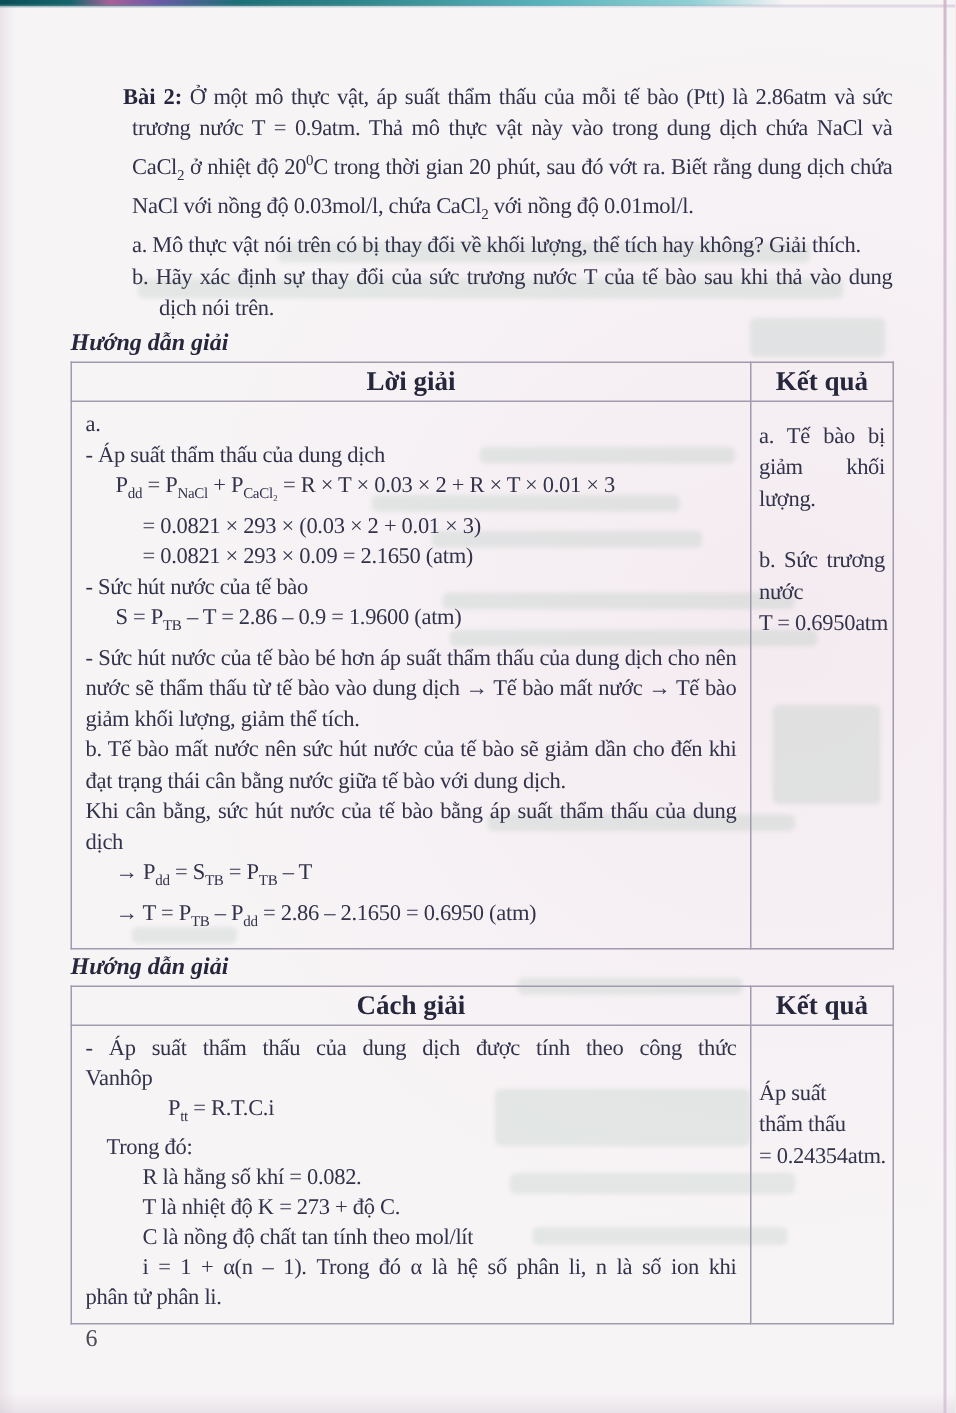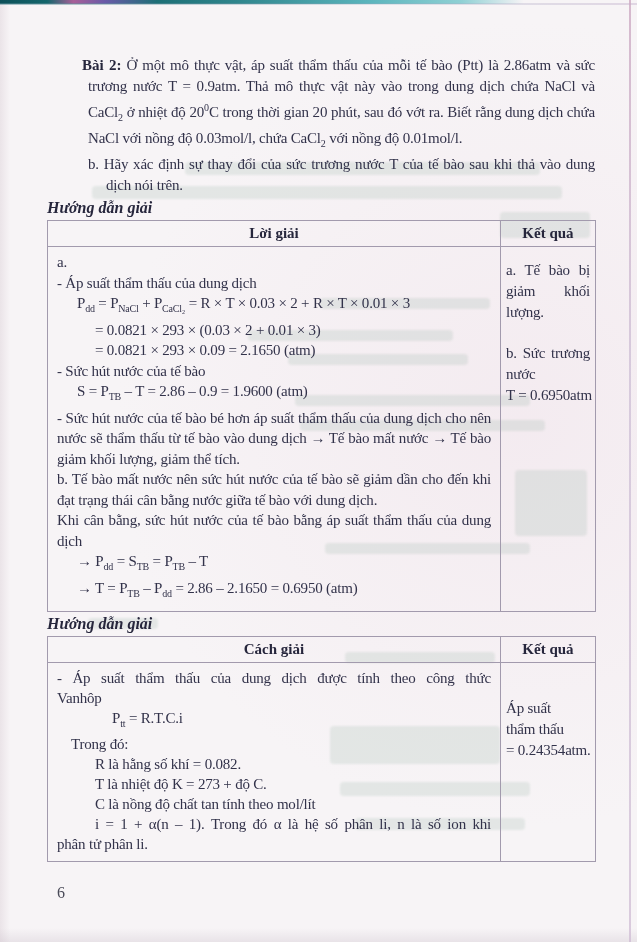--- a/index.html
+++ b/index.html
@@ -30,21 +30,21 @@
   .ex-label { letter-spacing:0; color:#26263c;margin-left:20px; }
   .item { padding-left:26px; }
   .item-a { white-space:nowrap; text-align:left; }
   .item-b { padding-left:44px; text-indent:-18px; }
 
   .guide-title { font-size:16px; line-height:24px; font-weight:bold; font-style:italic;
     letter-spacing:0; color:#26263c; }
 
   table.solution { border-collapse:collapse; width:548px; table-layout:fixed; }
   .solution th, .solution td { border:1px solid #a29aad; vertical-align:top; }
-  .solution th { font-size:15px; font-weight:bold; text-align:center; padding:2px 4px;
+  .solution th { font-size:18px; font-weight:bold; text-align:center; padding:2px 4px;
     letter-spacing:0; color:#26263c; height:26px; }
   .solution td { padding:5px 9px 7px; }
   .solution td.rcol { padding:5px 5px 7px; }
   .t1 .cl { line-height:20.5px; }
   .t2 .cl { line-height:20px; }
   .ind0 { padding-left:14px; } .ind1 { padding-left:20px; }
   .ind2 { padding-left:38px; } .ind3 { padding-left:55px; }
   .stretch { text-align:justify; text-align-last:justify; }
   .rpara { line-height:21px; text-align:justify; }
   .rline { line-height:21px; text-align:left; white-space:nowrap; }
@@ -75,20 +75,21 @@
   <div class="ghost" style="left:88px;top:618px;width:70px;height:11px"></div>
   <div class="ghost" style="left:345px;top:652px;width:150px;height:11px"></div>
   <div class="ghost" style="left:330px;top:726px;width:170px;height:38px"></div>
   <div class="ghost" style="left:340px;top:782px;width:190px;height:14px"></div>
   <div class="ghost" style="left:355px;top:818px;width:170px;height:12px"></div>
 
   <div class="content">
 
     <p class="ex hang"><b class="ex-label">Bài 2:</b>
       <span>Ở một mô thực vật, áp suất thẩm thấu của mỗi tế bào (Ptt) là 2.86atm và sức trương nước T = 0.9atm. Thả mô thực vật này vào trong dung dịch chứa NaCl và CaCl<sub>2</sub> ở nhiệt độ 20<sup>0</sup>C trong thời gian 20 phút, sau đó vớt ra. Biết rằng dung dịch chứa NaCl với nồng độ 0.03mol/l, chứa CaCl<sub>2</sub> với nồng độ 0.01mol/l.</span></p>
+    <p class="ex item item-a">a. Mô thực vật nói trên có bị thay đổi về khối lượng, thể tích hay không? Giải thích.</p>
     <p class="ex item item-b">b. Hãy xác định sự thay đổi của sức trương nước T của tế bào sau khi thả vào dung dịch nói trên.</p>
 
     <h3 class="guide-title">Hướng dẫn giải</h3>
 
     <table class="solution t1">
       <colgroup>
           <col style="width:453px">
           <col style="width:95px">
         </colgroup>
       <thead>

